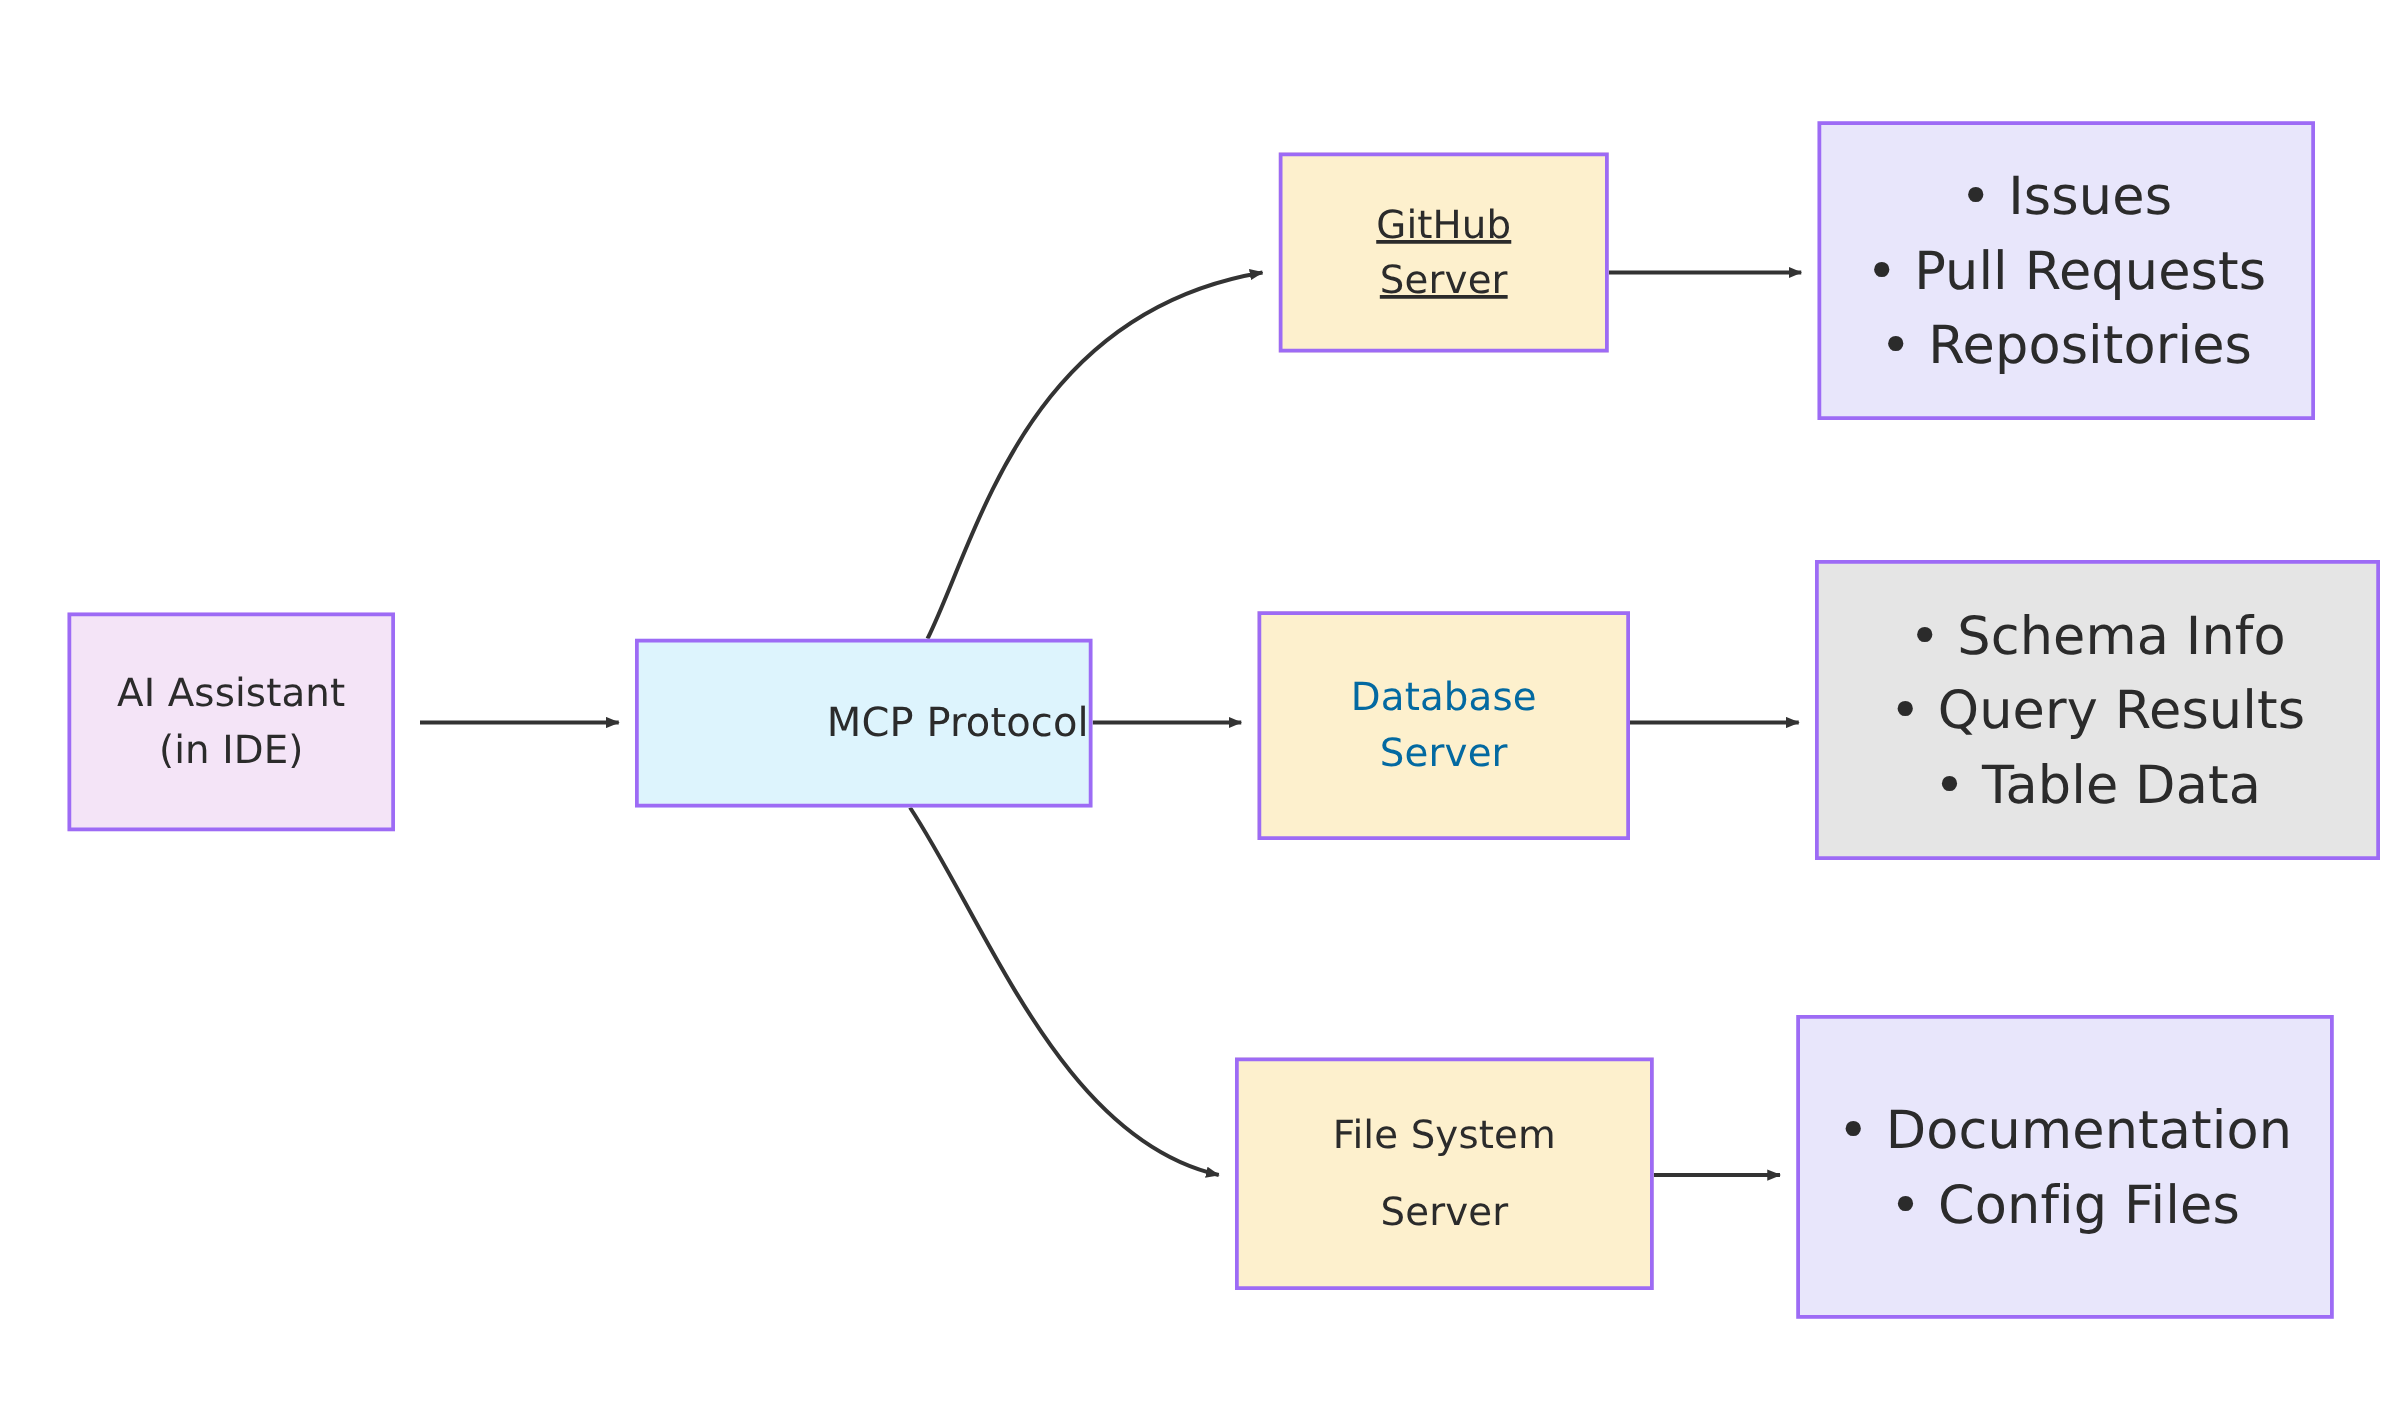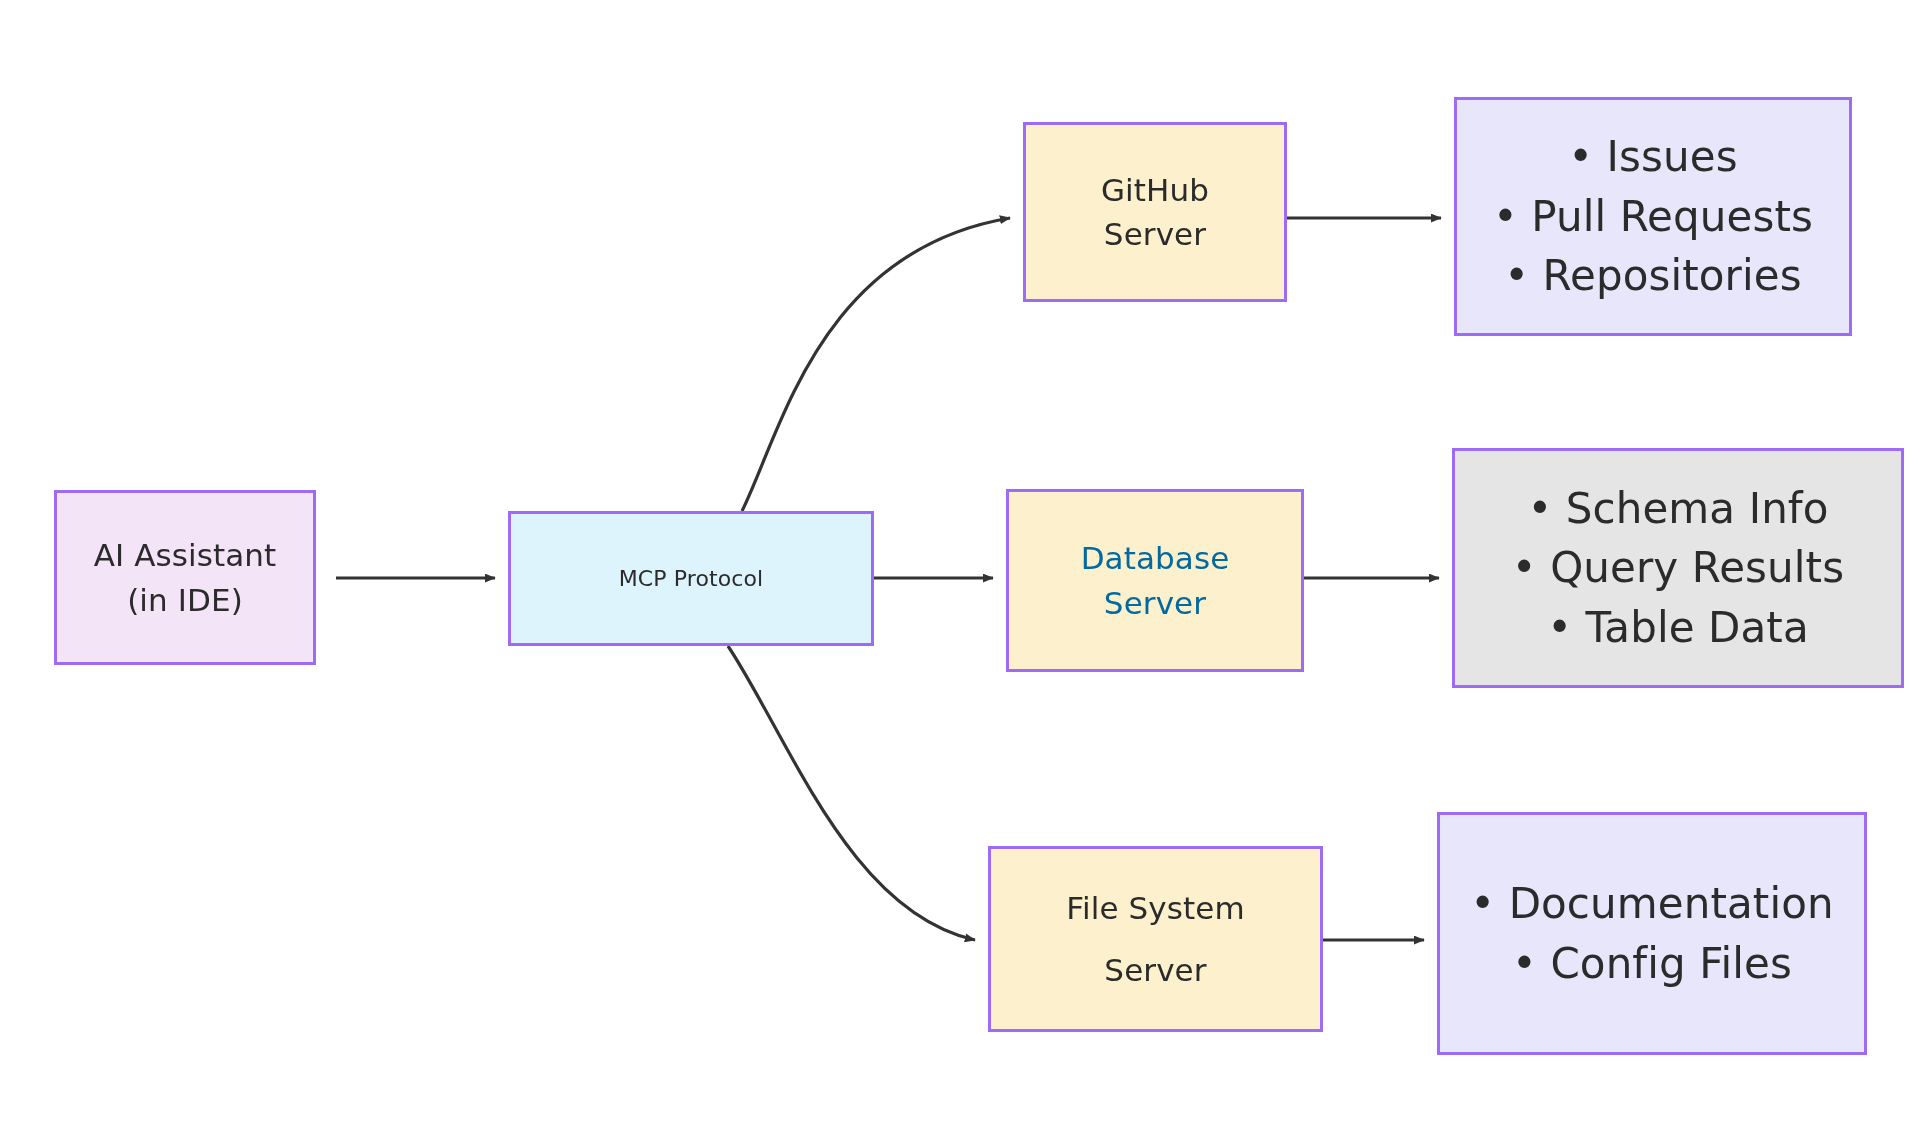--- a/index.html
+++ b/index.html
@@ -43,21 +43,22 @@
   .node .line {
     display: block;
     white-space: nowrap;
   }
   .node-client {
     background: #f4e4f7;
     font-size: 31px;
   }
   .node-protocol {
     background: #ddf4fd;
-    font-size: 22px;
+    font-size: 32px;
+    align-items: flex-end;
   }
   .node-server {
     background: #fdf0cd;
     font-size: 31px;
   }
   .node-results {
     background: #e8e6fb;
     font-size: 42px;
   }
   .bullet-list {
@@ -102,21 +103,21 @@
 
   <div class="node node-client" id="node-ai-assistant" style="left: 54px; top: 490px; width: 262px; height: 175px; background: rgb(244, 228, 247); border-color: rgb(157, 107, 245); color: rgb(43, 43, 43);">
     <span class="line">AI Assistant</span>
     <span class="line">(in IDE)</span>
   </div>
 
   <div class="node node-protocol" id="node-mcp-protocol" style="left: 508px; top: 511px; width: 366px; height: 135px; background: rgb(221, 244, 253); border-color: rgb(157, 107, 245); color: rgb(43, 43, 43);">
     <span class="line">MCP Protocol</span>
   </div>
 
-  <div class="node node-server" id="node-github-server" style="left: 1023px; top: 122px; width: 264px; height: 180px; background: rgb(253, 240, 205); border-color: rgb(157, 107, 245); color: rgb(43, 43, 43);">
+  <div class="node node-server" id="node-github-server" style="left: 1023px; top: 122px; width: 264px; height: 160px; background: rgb(253, 240, 205); border-color: rgb(157, 107, 245); color: rgb(43, 43, 43); text-decoration: underline;">
     <span class="line">GitHub</span>
     <span class="line">Server</span>
   </div>
 
   <div class="node node-server" id="node-database-server" style="left: 1006px; top: 489px; width: 298px; height: 183px; background: rgb(253, 240, 205); border-color: rgb(157, 107, 245); color: #0369a1;">
     <span class="line">Database</span>
     <span class="line">Server</span>
   </div>
 
   <div class="node node-server" id="node-filesystem-server" style="left: 988px; top: 846px; width: 335px; height: 186px; background: rgb(253, 240, 205); border-color: rgb(157, 107, 245); color: rgb(43, 43, 43); gap: 18px;">

